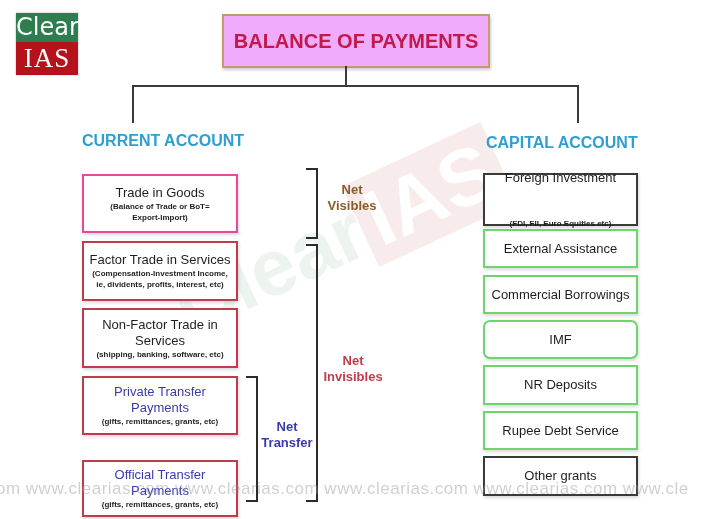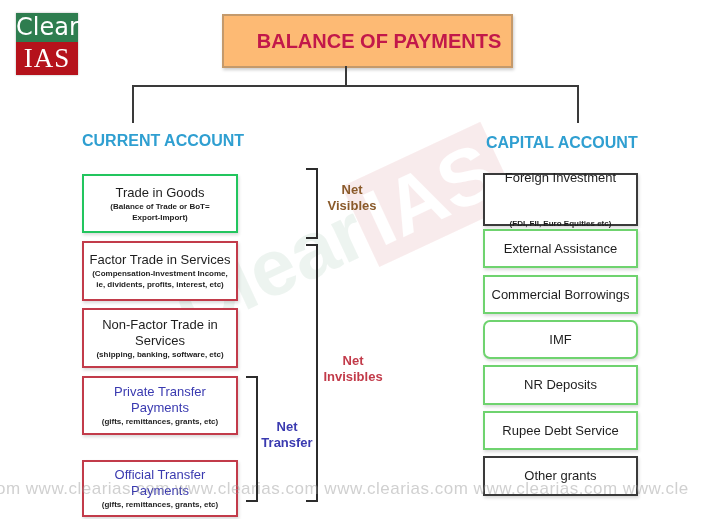--- a/index.html
+++ b/index.html
@@ -1,25 +1,25 @@
 <!DOCTYPE html>
 <html><head>
 <meta charset="utf-8">
 <style>
   html,body{margin:0;padding:0;}
   body{width:720px;height:519px;position:relative;background:#ffffff;overflow:hidden;font-family:"Liberation Sans","DejaVu Sans",sans-serif;}
   .abs{position:absolute;}
   .logo{left:16px;top:13px;width:62px;height:62px;box-shadow:0 0 2px rgba(0,0,0,.3);}
   .logo .top{height:29px;background:#2e7d4f;color:#fff;font-size:24px;line-height:29px;text-align:center;font-family:"DejaVu Sans",sans-serif;}
   .logo .bot{height:33px;background:#b5121b;color:#fff;font-size:27px;line-height:33px;text-align:center;font-family:"Liberation Serif",serif;letter-spacing:1px;}
-  .title-box{left:222px;top:14px;width:264px;height:50px;border:2px solid #c49a6c;box-shadow:1px 2px 3px rgba(0,0,0,.2);display:flex;align-items:center;justify-content:center;color:#c2184a;font-weight:bold;font-size:20px;background:#fdba74;padding-left:23px;}
+  .title-box{left:222px;top:14px;width:264px;height:50px;border:2px solid #c49a6c;box-shadow:1px 2px 3px rgba(0,0,0,.2);display:flex;align-items:center;justify-content:center;color:#c2184a;font-weight:bold;font-size:20px;background:#f0abfc;}
   .line{position:absolute;background:#3a3a3a;}
   .acc{color:#2f9fd1;font-weight:bold;font-size:16px;}
   .box{position:absolute;background:#fff;display:flex;flex-direction:column;align-items:center;justify-content:center;text-align:center;box-sizing:border-box;box-shadow:1px 2px 3px rgba(0,0,0,.15);}
-  .b-brown{border:2px solid #22c55e;}
+  .b-brown{border:2px solid #ec4899;}
   .b-red{border:2px solid #c23b4a;}
   .b-green{border:2px solid #6fd36f;}
   .b-dark{border:2px solid #3a3a3a;}
   .main{font-size:13px;color:#1e1e1e;line-height:16px;}
   .sub{font-size:8px;color:#1e1e1e;line-height:11px;font-weight:bold;}
   .blue{color:#3a3ab0;text-align:center;}
   .brk{position:absolute;border:2px solid #2c2c2c;border-left:none;width:12px;box-sizing:border-box;}
   .lbl{position:absolute;text-align:center;font-size:13px;line-height:16px;font-weight:bold;}
   .wm-text{position:absolute;color:rgba(150,150,150,.45);font-size:17px;white-space:nowrap;top:479px;left:-4px;letter-spacing:0.5px;}
   .wm-big{position:absolute;left:160px;top:270px;transform:rotate(-25deg);transform-origin:left top;font-size:80px;font-weight:bold;white-space:nowrap;opacity:.08;}

